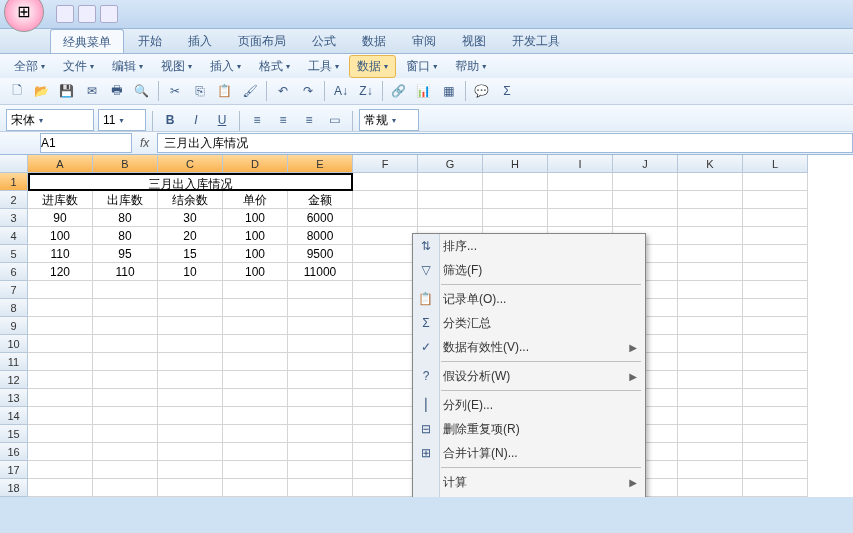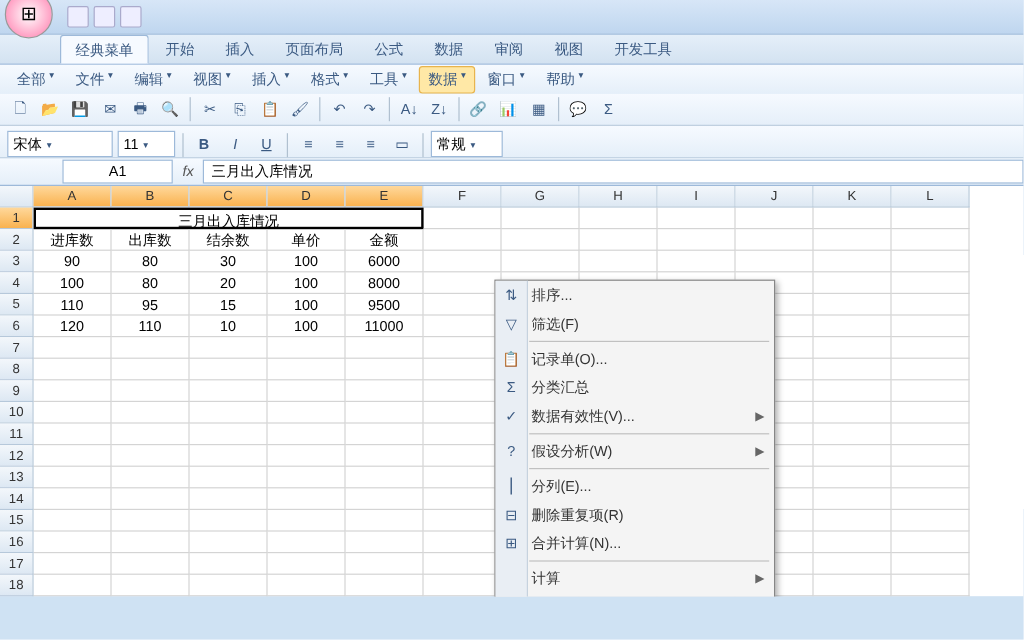--- a/index.html
+++ b/index.html
@@ -5,31 +5,31 @@
 body{margin:0;font-family:"Microsoft YaHei",SimSun,sans-serif;font-size:12px;background:#cfe2f3;user-select:none;overflow:hidden}
 .titlebar{height:28px;background:linear-gradient(#d7e6f7,#bfd6ef);display:flex;align-items:center;border-bottom:1px solid #9db9d9}
 .office-btn{width:38px;height:38px;border-radius:50%;background:radial-gradient(#fff,#f7a);margin:-5px 4px 0 4px;border:1px solid #999;position:relative;z-index:5;display:flex;align-items:center;justify-content:center;font-size:16px}
 .qat{display:flex;gap:4px;margin-left:8px}
 .qat-btn{width:16px;height:16px;background:#eef;border:1px solid #aac;border-radius:2px}
 .title{flex:1;text-align:center;color:#3b5a82;font-size:12px}
 .ribbon-tabs{height:24px;background:linear-gradient(#e5eff9,#d3e2f1);display:flex;padding-left:50px;gap:2px;border-bottom:1px solid #9db9d9}
 .tab{padding:4px 12px;color:#3b5a82;cursor:pointer;font-size:12px}
 .tab.active{background:#f6faff;border:1px solid #9db9d9;border-bottom:none;border-radius:3px 3px 0 0}
 .menubar{height:24px;background:linear-gradient(#f6faff,#e5eff9);display:flex;align-items:center;padding:0 6px;gap:2px}
-.menu-item{padding:3px 8px;color:#3b5a82;cursor:pointer;display:flex;gap:3px}
+.menu-item{padding:3px 8px;color:#3b5a82;cursor:pointer;display:flex;align-items:center;gap:3px}
 .menu-item.open{background:#ffe8a6;border:1px solid #e8b44d;border-radius:3px;padding:2px 7px}
 .caret{font-size:8px;color:#3b5a82}
 .toolbar{height:26px;background:linear-gradient(#f6faff,#e5eff9);display:flex;align-items:center;padding:0 6px;gap:3px;border-bottom:1px solid #c0d0e0}
 .tbtn{width:20px;height:20px;border:1px solid transparent;display:flex;align-items:center;justify-content:center;font-size:12px;color:#3b5a82;cursor:pointer}
 .sep{width:1px;height:20px;background:#b0c0d0;margin:0 2px}
 .formatbar{height:26px;background:linear-gradient(#f6faff,#e5eff9);display:flex;align-items:flex-end;padding:0 6px;gap:4px;border-bottom:1px solid #c0d0e0}
 .combo{height:20px;background:#fff;border:1px solid #9db9d9;display:flex;align-items:center;padding:0 4px;font-size:12px}
 .combo .caret{margin-left:4px}
 .namebox-row{height:22px;background:linear-gradient(#f6faff,#e5eff9);display:flex;align-items:center;border-bottom:1px solid #9db9d9}
-.namebox{width:90px;height:18px;background:#fff;border:1px solid #9db9d9;margin-left:52px;text-align:center;line-height:18px}
+.namebox{width:90px;height:18px;background:#fff;border:1px solid #9db9d9;margin-left:40px;text-align:left;line-height:18px}
 .fx{margin:16px 8px;font-style:italic;color:#555}
 .formula{flex:1;height:18px;background:#fff;border:1px solid #9db9d9;line-height:18px;padding:0 6px}
 .sheet{position:relative;background:#fff}
 .grid{display:grid;grid-template-columns:28px repeat(12,65px);grid-auto-rows:18px}
 .hdr{background:linear-gradient(#f3f7fb,#dde8f3);border-right:1px solid #b6c8da;border-bottom:1px solid #b6c8da;text-align:center;line-height:18px;font-size:11px;color:#333}
 .hdr.sel{background:linear-gradient(#ffd89b,#f9b24f)}
 .rh{background:linear-gradient(#f3f7fb,#dde8f3);border-right:1px solid #b6c8da;border-bottom:1px solid #b6c8da;text-align:center;line-height:18px;font-size:11px;color:#333}
 .rh.sel{background:linear-gradient(#ffd89b,#f9b24f)}
 .cell{border-right:1px solid #d4d4d4;border-bottom:1px solid #d4d4d4;text-align:center;line-height:18px;font-size:12px;color:#000;position:relative}
 .merged-title{grid-column:2/7;border:2px solid #000;text-align:center;line-height:18px;font-size:12px;background:#fff}

